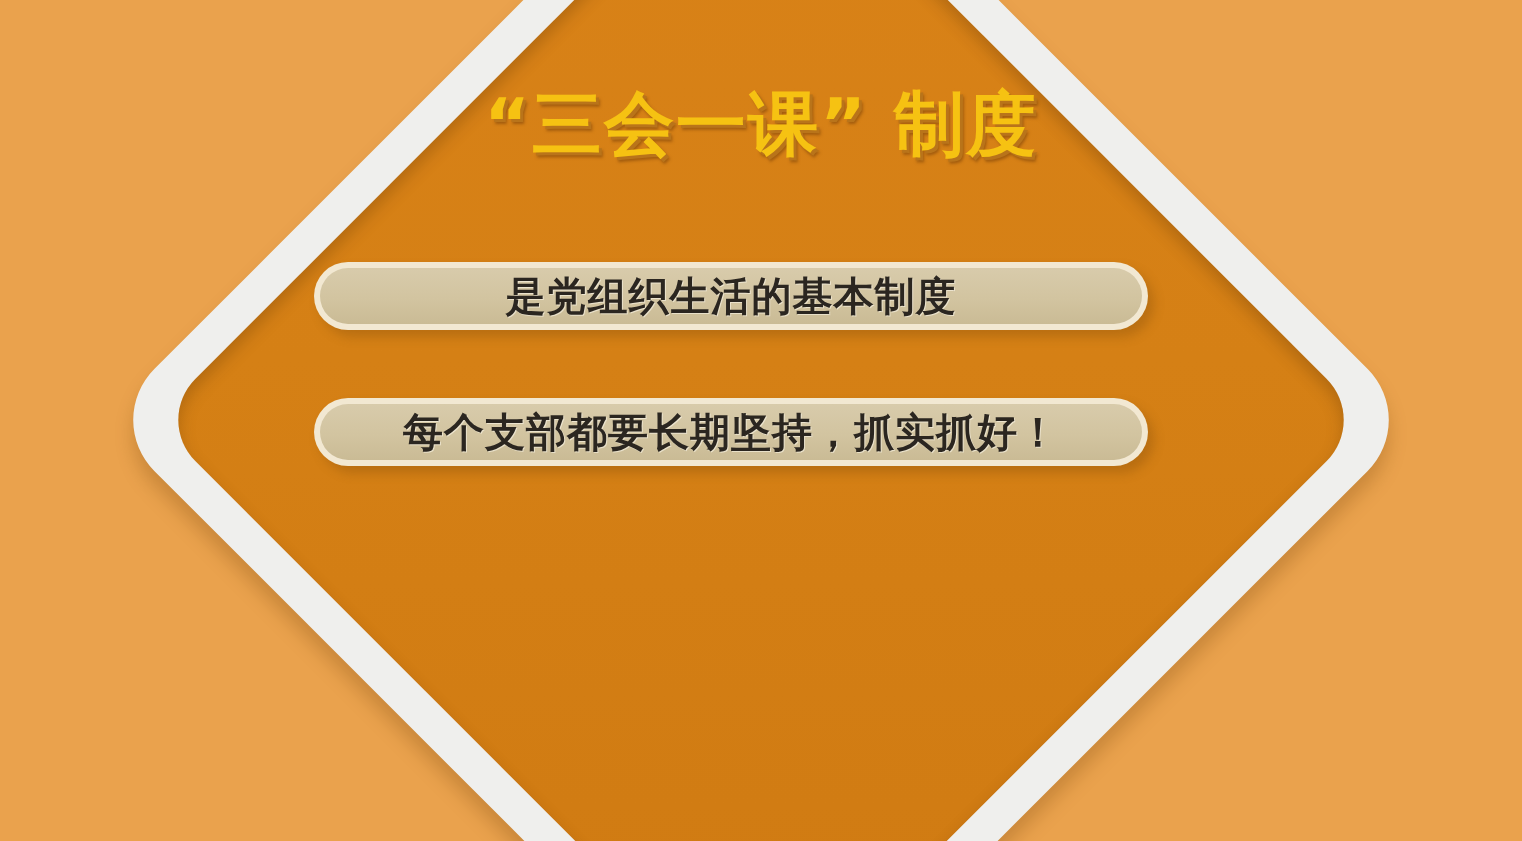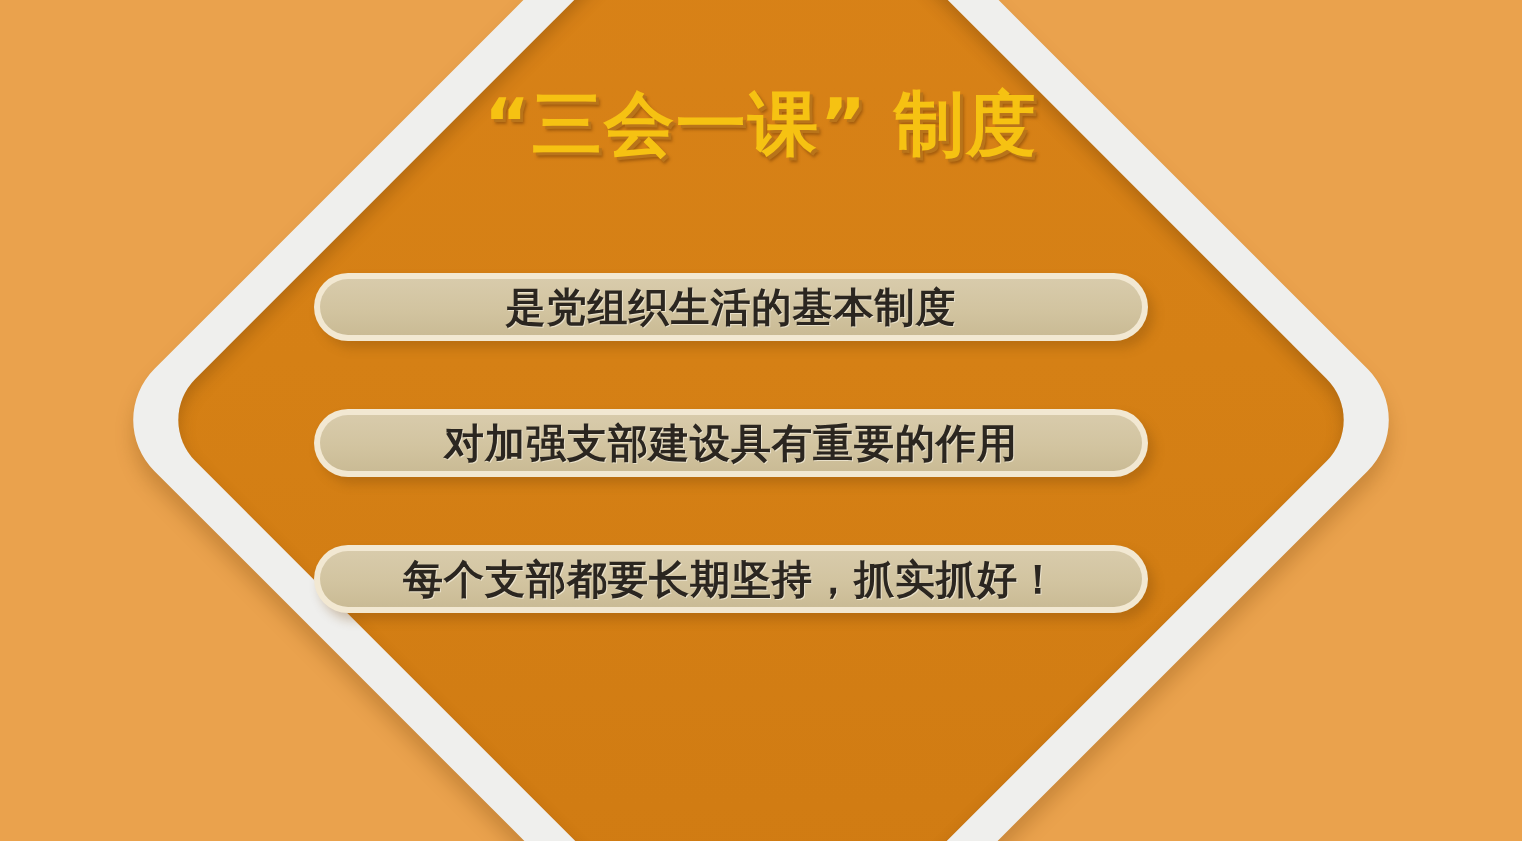--- a/index.html
+++ b/index.html
@@ -82,21 +82,21 @@
     text-shadow:
        3px 3px 0 #b9741a,
        4px 5px 3px rgba(120, 62, 8, 0.55);
     white-space: nowrap;
   }
   .title .gapper { display: inline-block; width: 26px; }
 
   .pill-stack {
     position: absolute;
     left: 314px;
-    top: 273px;
+    top: 262px;
     width: 834px;
   }
 
   .pill {
     position: relative;
     height: 68px;
     margin-bottom: 68px;
     border-radius: 34px;
     background: #f2e8d2;
     box-shadow: 6px 7px 11px rgba(120, 68, 10, 0.30);
@@ -144,25 +144,20 @@
     </div>
 
     <div class="pill-stack">
 
       <div class="pill">
         <div class="pill-inner">
           <span class="pill-text">是党组织生活的基本制度</span>
         </div>
       </div>
 
-      <div class="pill">
-        <div class="pill-inner">
-          <span class="pill-text">对加强支部建设具有重要的作用</span>
-        </div>
-      </div>
 
       <div class="pill">
         <div class="pill-inner">
           <span class="pill-text">每个支部都要长期坚持，抓实抓好！</span>
         </div>
       </div>
 
     </div>
 
   </div>

